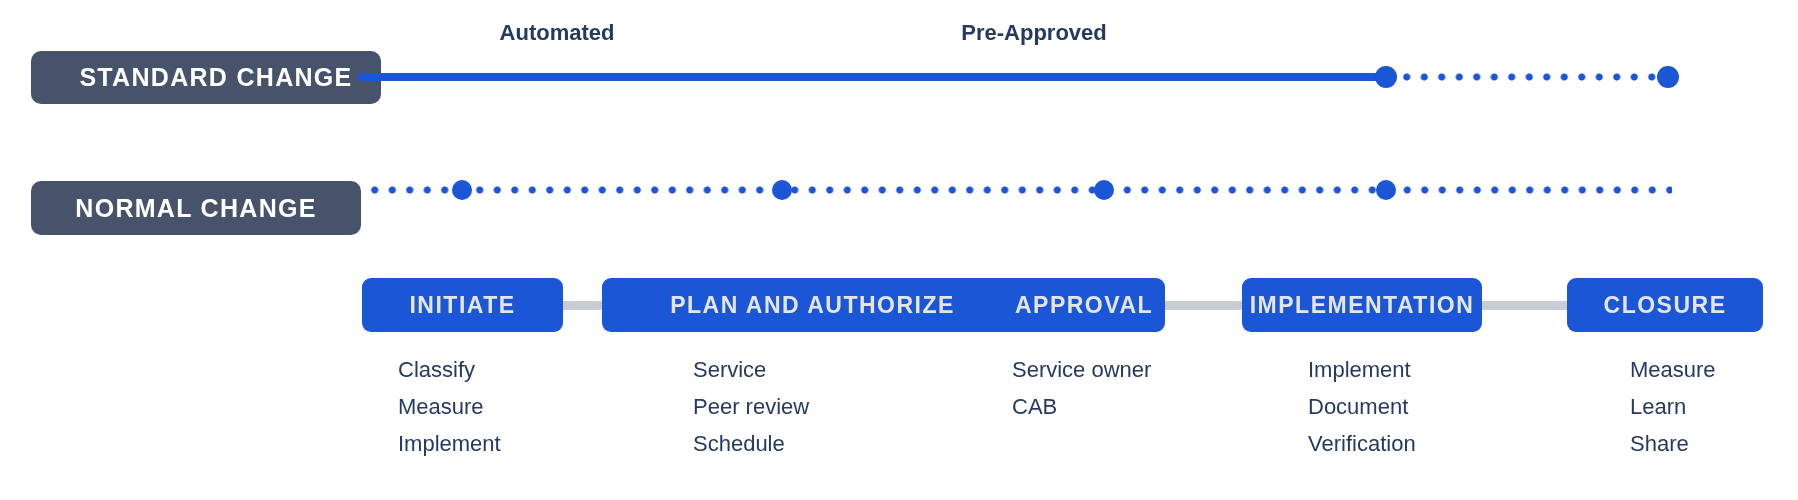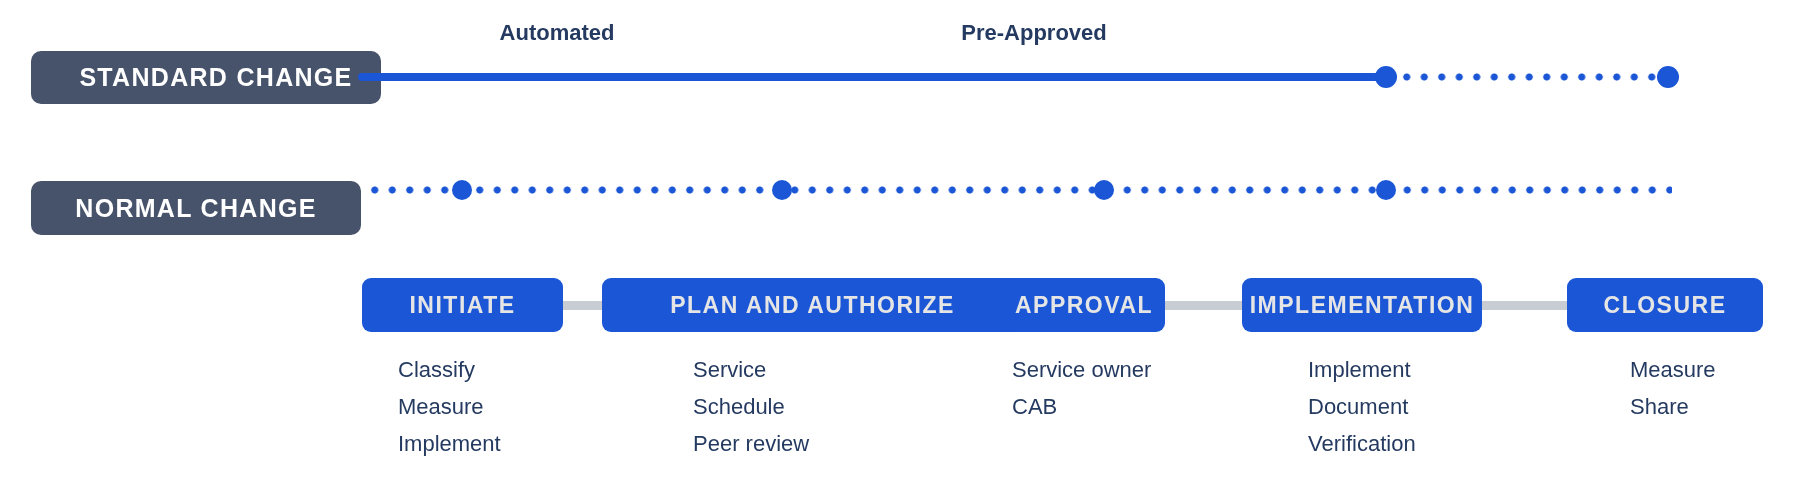--- a/index.html
+++ b/index.html
@@ -103,30 +103,31 @@
   <div class="phase-box" style="left:1242px;width:240px;">IMPLEMENTATION</div>
   <div class="phase-box" style="left:1567px;width:196px;">CLOSURE</div>
 
   <div class="phase-list" style="left:398px;">
     <div>Classify</div>
     <div>Measure</div>
     <div>Implement</div>
   </div>
   <div class="phase-list" style="left:693px;">
     <div>Service</div>
+    <div>Peer review</div>
     <div>Schedule</div>
-    <div>Peer review</div>
   </div>
   <div class="phase-list" style="left:1012px;">
     <div>Service owner</div>
     <div>CAB</div>
   </div>
   <div class="phase-list" style="left:1308px;">
     <div>Implement</div>
     <div>Document</div>
     <div>Verification</div>
   </div>
   <div class="phase-list" style="left:1610px;margin-left:20px;">
     <div>Measure</div>
+    <div>Learn</div>
     <div>Share</div>
   </div>
 
 </div>
 
 </body></html>

